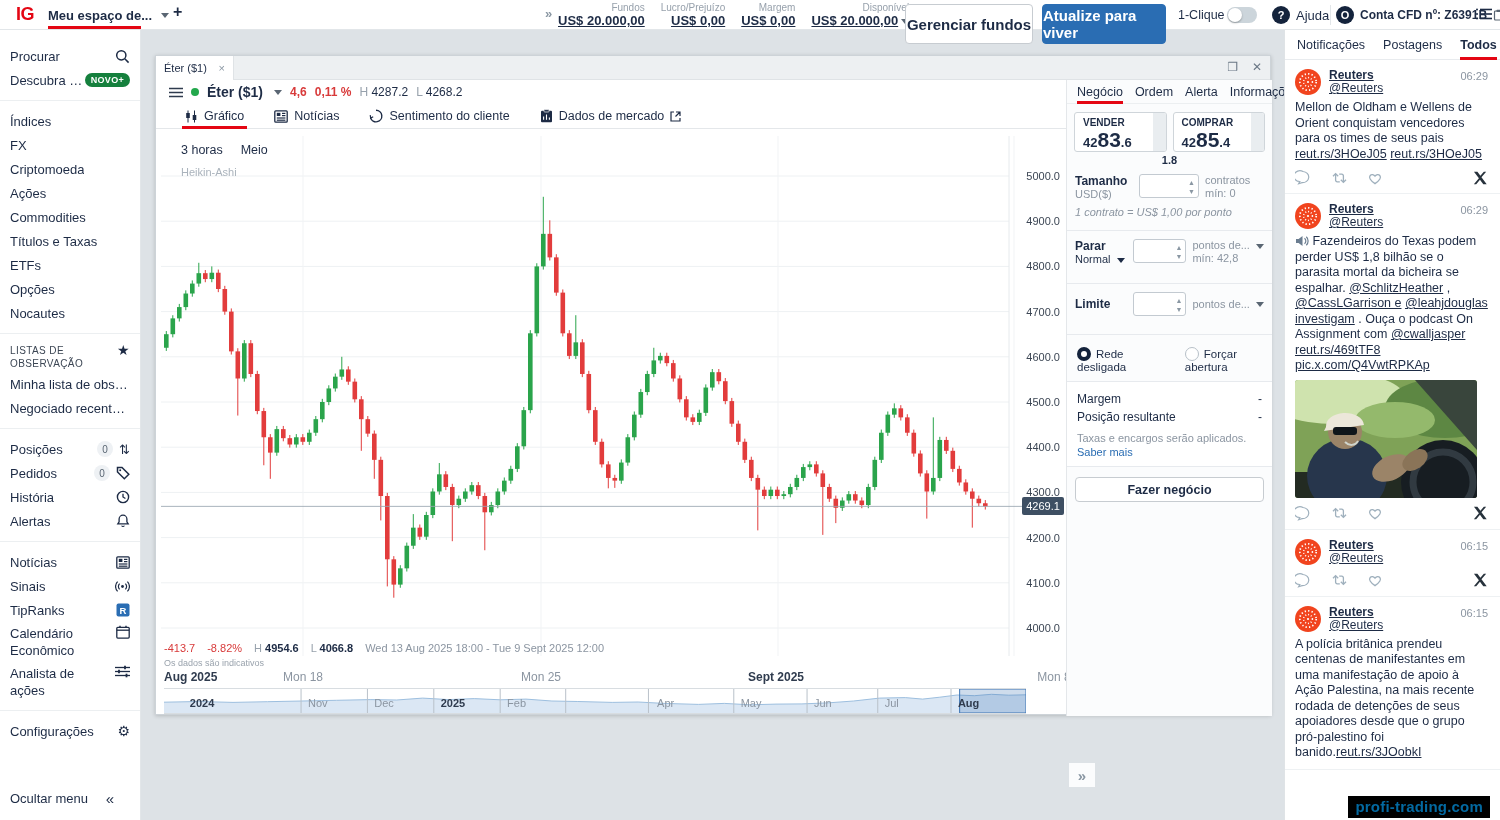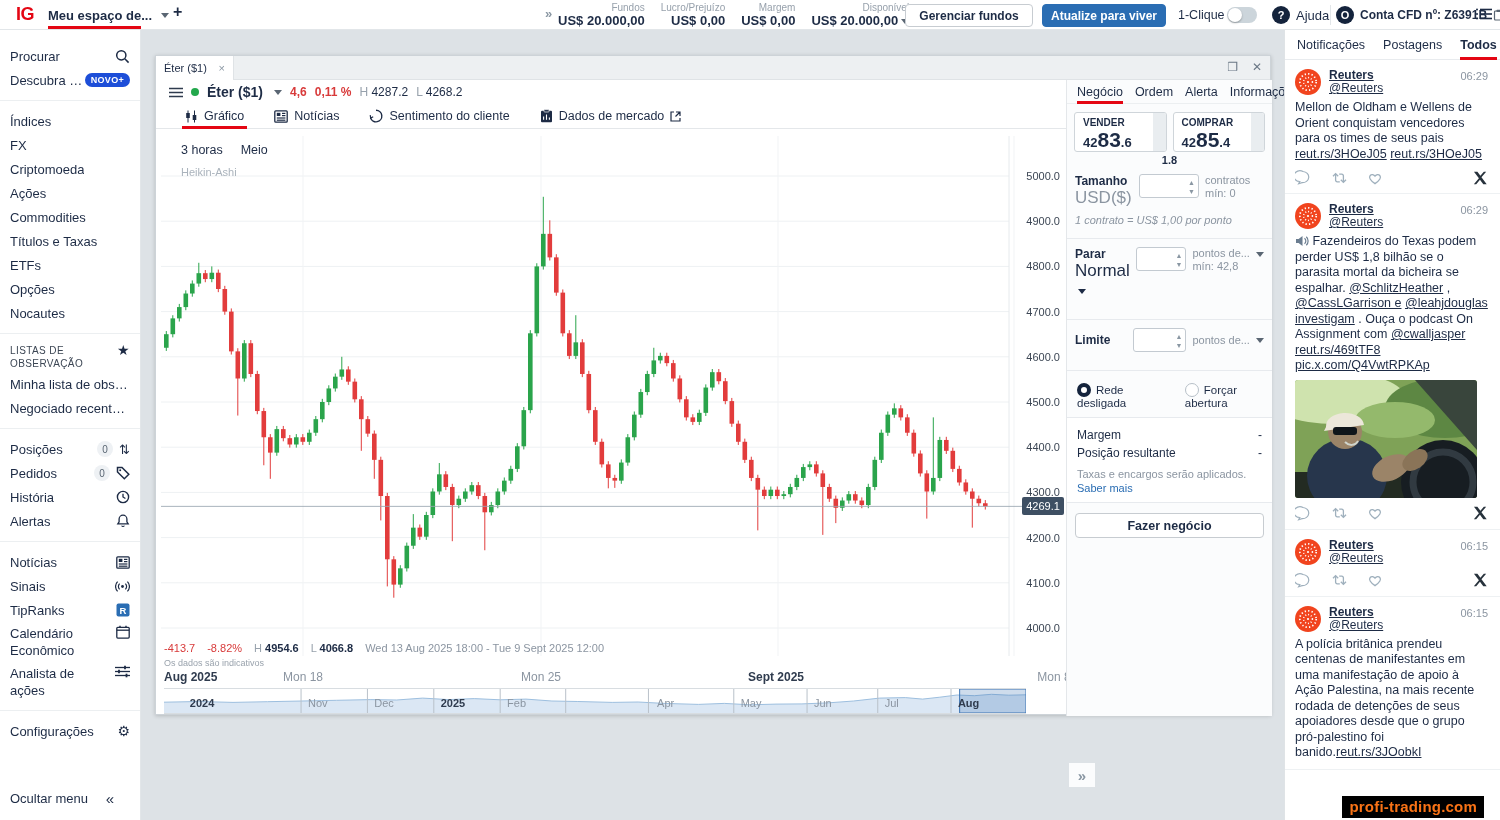--- a/index.html
+++ b/index.html
@@ -10,41 +10,41 @@
   
   #topbar { position:absolute; left:0; top:0; width:1500px; height:30px; background:#fff; border-bottom:1px solid #e2e6e9; z-index:30; }
   #logo { position:absolute; left:16px; top:4px; font-size:18px; font-weight:bold; color:#e40613; letter-spacing:-0.5px; }
   #ws-tab { position:absolute; left:48px; top:0; height:30px; display:flex; align-items:center; gap:6px; font-size:13px; font-weight:bold; }
   #ws-underline { position:absolute; left:48px; top:26px; width:93px; height:3px; background:#e40613; }
   #ws-plus { position:absolute; left:173px; top:3px; font-size:16px; font-weight:bold; color:#1d2b45; }
   #tb-collapse { position:absolute; left:545px; top:6px; color:#8a97a3; font-size:13px; font-weight:bold; }
   #funds { position:absolute; left:558px; top:2px; display:flex; gap:16px; }
   .fund { text-align:right; }
   .fund .fl { font-size:10px; color:#97a1ac; line-height:11px; }
-  .fund .fv { font-size:13px; font-weight:bold; line-height:15px; white-space:nowrap; }
+  .fund .fv { font-size:13px; font-weight:bold; line-height:15px; white-space:nowrap;text-decoration:underline; }
   .caret { display:inline-block; width:0; height:0; border-left:4px solid transparent; border-right:4px solid transparent; border-top:5px solid #5a6673; vertical-align:middle; margin-left:3px; }
-  .btn { position:absolute; top:4px; height:23px; border-radius:4px; font-size:12px; display:flex; align-items:center; justify-content:center; font-weight:bold; }
+  .btn { position:absolute; top:4px; height:40px; border-radius:4px; font-size:15px; display:flex; align-items:center; justify-content:center; font-weight:bold; }
   #btn-manage { left:905px; width:128px; background:#fff; border:1px solid #c7ccd1; color:#1d2b45; }
   #btn-upgrade { left:1042px; width:124px; background:#2a6db3; color:#fff; border:1px solid #2a6db3; }
   #oneclick { position:absolute; left:1178px; top:8px; font-size:12.5px; }
   #toggle { position:absolute; left:1227px; top:7px; width:30px; height:16px; border-radius:9px; background:#ccd5db; }
   #toggle .knob { position:absolute; left:1px; top:1px; width:14px; height:14px; border-radius:50%; background:#fff; box-shadow:0 1px 2px rgba(0,0,0,.3); }
   .circle-ic { display:inline-flex; width:18px; height:18px; border-radius:50%; background:#14233c; color:#fff; align-items:center; justify-content:center; font-size:11px; font-weight:bold; }
   #help { position:absolute; left:1272px; top:6px; display:flex; gap:6px; align-items:center; font-size:13px; }
   #tb-div1 { position:absolute; left:1330px; top:5px; width:1px; height:20px; background:#e2e6e9; }
   #account { position:absolute; left:1336px; top:6px; display:flex; gap:6px; align-items:center; font-size:12px; font-weight:bold; white-space:nowrap; }
   #tb-menu { position:absolute; left:1476px; top:7px; }
 
   
   #sidebar { position:absolute; left:0; top:30px; width:141px; height:790px; background:#fff; border-right:1px solid #e2e6e9; z-index:20; font-size:13px; }
   .sb-row { display:flex; align-items:center; height:24px; padding:0 10px; justify-content:space-between; white-space:nowrap; }
   .sb-row .lbl { overflow:hidden; text-overflow:ellipsis; }
   .sb-hr { border-top:1px solid #eceff1; margin:8px 0; }
   #sb-top { padding-top:14px; }
-  .badge-novo { background:#1d4ed8; color:#fff; font-size:9px; font-weight:bold; padding:2px 6px; border-radius:8px; letter-spacing:.3px; }
+  .badge-novo { background:#15803d; color:#fff; font-size:9px; font-weight:bold; padding:2px 6px; border-radius:8px; letter-spacing:.3px; }
   .sb-head { font-size:10px; color:#3c4654; letter-spacing:.4px; line-height:13px; padding:2px 10px; display:flex; justify-content:space-between; }
   .count-pill { background:#eef1f4; color:#5a6673; font-size:10px; min-width:16px; height:16px; border-radius:8px; display:inline-flex; align-items:center; justify-content:center; margin-right:6px; }
   .sb-right { display:flex; align-items:center; }
   .two-line { height:auto; padding:3px 10px; align-items:flex-start; }
   .two-line .lbl { white-space:normal; line-height:17px; }
   #sb-bottom { position:absolute; bottom:10px; left:0; right:16px; }
   .glyph { font-size:14px; color:#1d2b45; }
 
   
   #window { position:absolute; left:155px; top:55px; width:1116px; height:660px; background:#fff; border:1px solid #cdd3d8; box-shadow:0 1px 4px rgba(0,0,0,.18); z-index:10; }
@@ -86,21 +86,21 @@
   #prices { display:flex; gap:6px; padding:8px 7px 0 7px; }
   .price-box { position:relative; flex:1; height:40px; background:#fff; border:1px solid #cfd5da; border-radius:3px; padding:4px 0 0 8px; overflow:hidden; }
   .price-box .strip { position:absolute; right:0; top:0; width:13px; height:100%; background:#e9edf0; }
   .price-box .pl { font-size:10px; font-weight:bold; }
   .pnum { font-size:13px; font-weight:bold; }
   .pnum b { font-size:21px; }
   #spread { text-align:center; font-size:11px; font-weight:bold; padding:2px 0 4px; }
   .trow { display:flex; padding:4px 8px; gap:6px; }
   .trow .tl { width:58px; }
   .trow .tl .t1 { font-size:12px; font-weight:bold; }
-  .trow .tl .t2 { font-size:17px; color:#8b95a1; }
+  .trow .tl .t2 { font-size:11px; color:#8b95a1; }
   .trow .tl .t2.navy { color:#1d2b45; }
   .spin { position:relative; width:60px; height:24px; background:#fff; border:1px solid #c3cad1; border-radius:3px; }
   .spin .arrows { position:absolute; right:3px; top:3px; font-size:7px; color:#8a97a3; line-height:9px; text-align:center; }
   .trow .tr2 { font-size:11px; color:#8b95a1; line-height:13px; white-space:nowrap; }
   .note { font-style:italic; color:#8b95a1; font-size:11px; padding:2px 8px 8px; }
   .tk-hr { border-top:1px solid #e7eaee; margin:4px 0; }
   #radios { display:flex; gap:30px; padding:8px 10px; font-size:11.5px; align-items:center; }
   .radio { width:14px; height:14px; border-radius:50%; margin-right:5px; vertical-align:-3px; display:inline-block; }
   .radio.sel { border:4.5px solid #14233c; background:#fff; }
   .radio.unsel { border:1.5px solid #b7c0c8; background:#fff; }
@@ -121,21 +121,21 @@
   .tw-names { line-height:13px; font-size:12px; }
   .tw-names .nm { font-weight:bold; text-decoration:underline; }
   .tw-names .hd { text-decoration:underline; }
   .tw-time { position:absolute; right:0; top:1px; font-size:11px; color:#8b95a1; }
   .tw-body { margin-top:5px; font-size:12.5px; line-height:15.5px; }
   .lnk { text-decoration:underline; }
   .tw-photo { margin-top:6px; border-radius:3px; overflow:hidden; width:182px; height:118px; }
   .tw-actions { margin-top:8px; display:flex; align-items:center; }
   .tw-actions .ai { width:36px; }
   .tw-actions .x-logo { margin-left:auto; }
-  #watermark { position:absolute; right:16px; bottom:2px; background:#000; color:#f97316; font-size:15px; font-weight:bold; padding:2px 7px 3px; z-index:40; letter-spacing:.2px; }
+  #watermark { position:absolute; right:10px; bottom:2px; background:#000; color:#0369a1; font-size:15px; font-weight:bold; padding:2px 7px 3px; z-index:40; letter-spacing:.2px; }
 
   svg.ic { display:block; }
 </style>
 </head>
 <body>
 
 <div id="app">
 
   <header id="topbar">
     <div id="logo">IG</div>

